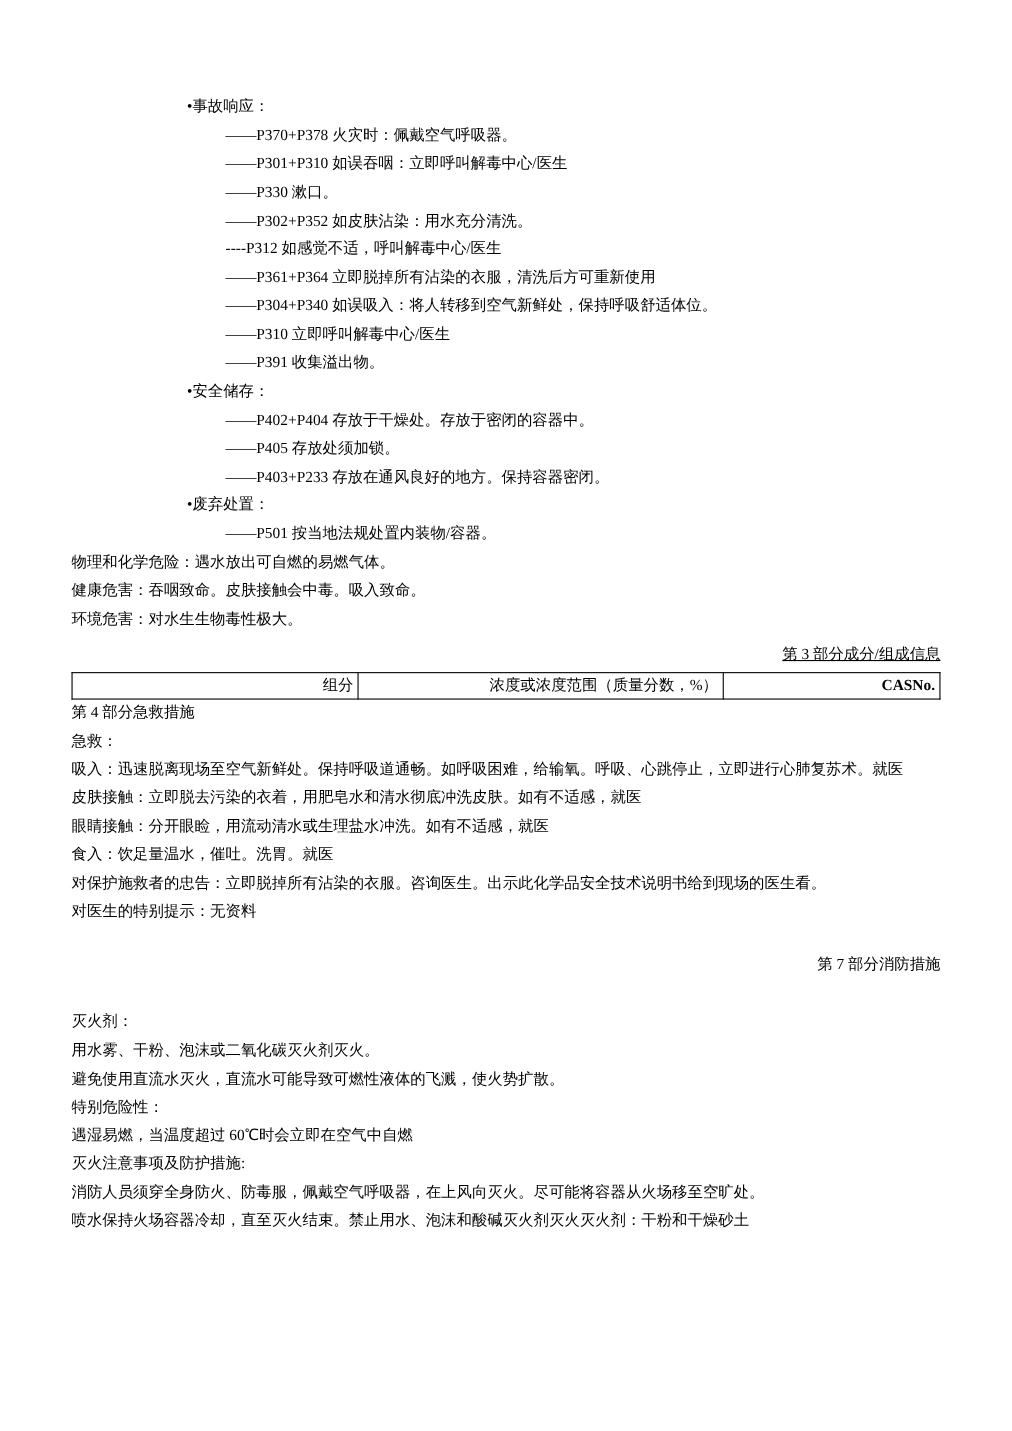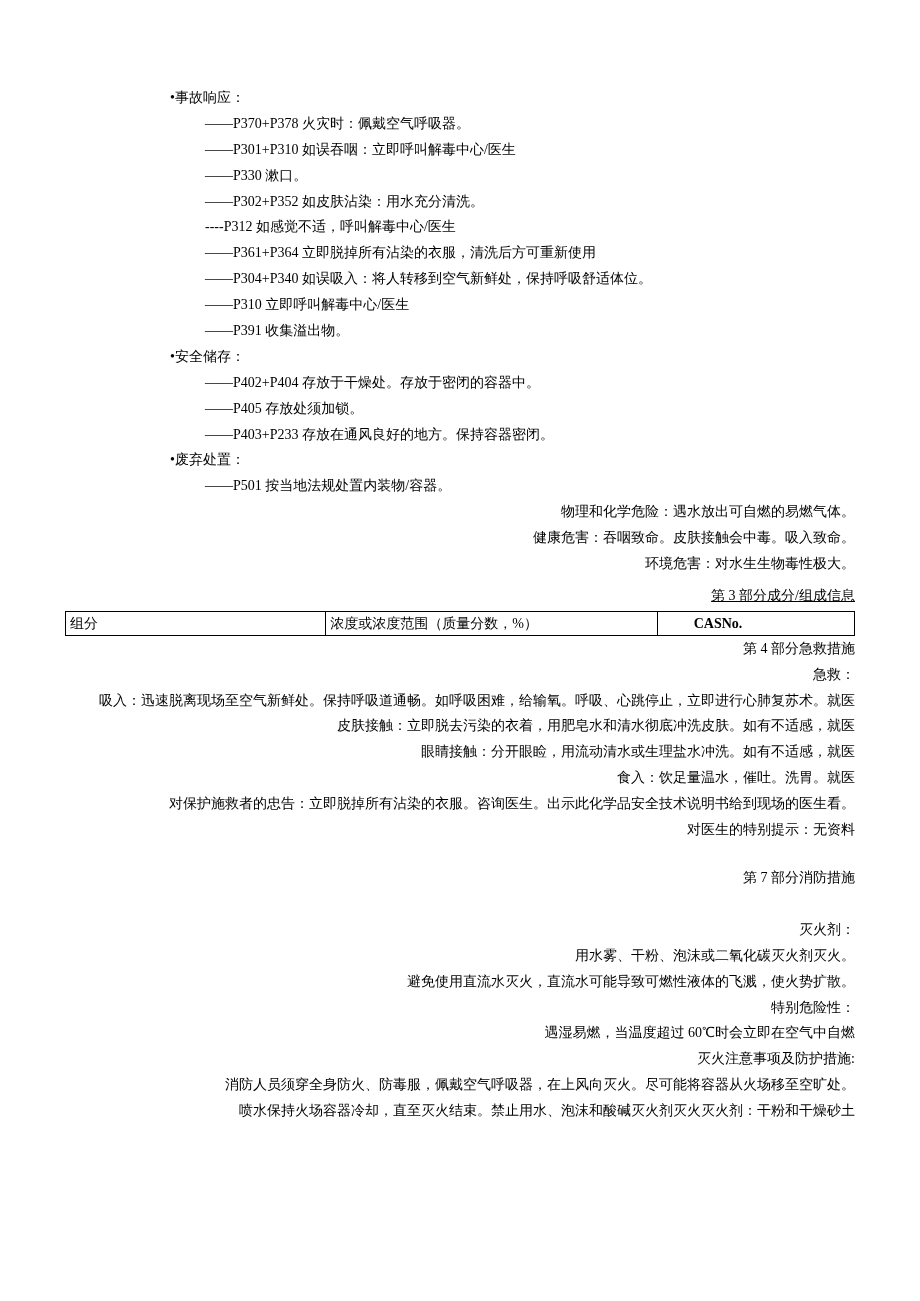--- a/index.html
+++ b/index.html
@@ -7,31 +7,31 @@
       font-family: "SimSun", "宋体", serif;
       font-size: 14px;
       line-height: 1.85;
       color: #000;
       background: #fff;
       padding: 85px 65px 60px 65px;
       width: 920px;
     }
     .bullet-item { padding-left: 105px; }
     .sub-item { padding-left: 140px; }
-    .para { padding-left: 0; text-align: right; }
+    .para { padding-left: 0; }
     .section-title { text-align: right; margin-top: 6px; }
     .section-title.underline { text-decoration: underline; }
     table {
       width: 100%;
       border-collapse: collapse;
       margin-top: 2px;
     }
     th, td {
       border: 1px solid #000;
-      text-align: left;
+      text-align: right;
       padding: 1px 4px;
       font-weight: normal;
       font-size: 14px;
       line-height: 1.5;
     }
     th.cas { font-family: "Times New Roman", serif; font-weight: bold; padding-left: 36px; }
     .spacer { height: 26px; }
   </style>
 </head>
 <body>

